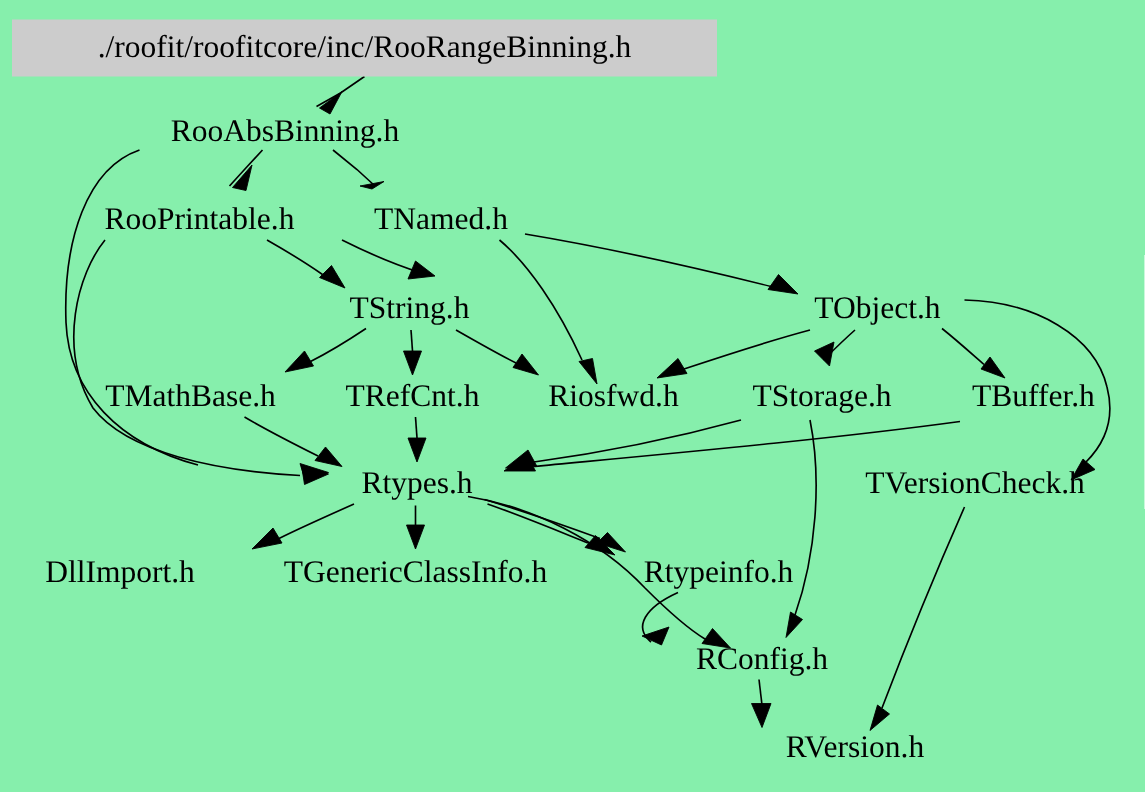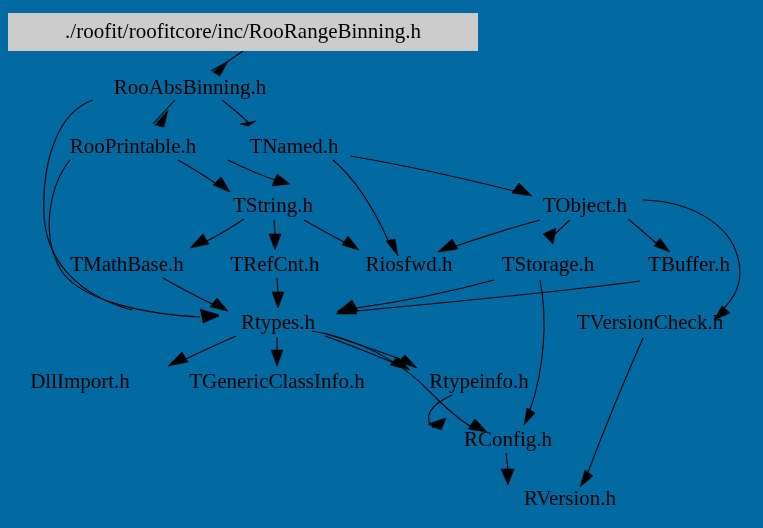--- a/index.html
+++ b/index.html
@@ -4,21 +4,21 @@
 <style>
   html, body {
     margin: 0;
     padding: 0;
     background: #ffffff;
   }
   #graph-root {
     position: relative;
     width: 763px;
     height: 528px;
-    background: #0369a1;
+    background: #86efac;
     font-family: "Liberation Serif", "DejaVu Serif", serif;
     overflow: hidden;
   }
   svg#graph-canvas {
     position: absolute;
     left: 0;
     top: 0;
     width: 763px;
     height: 528px;
   }

